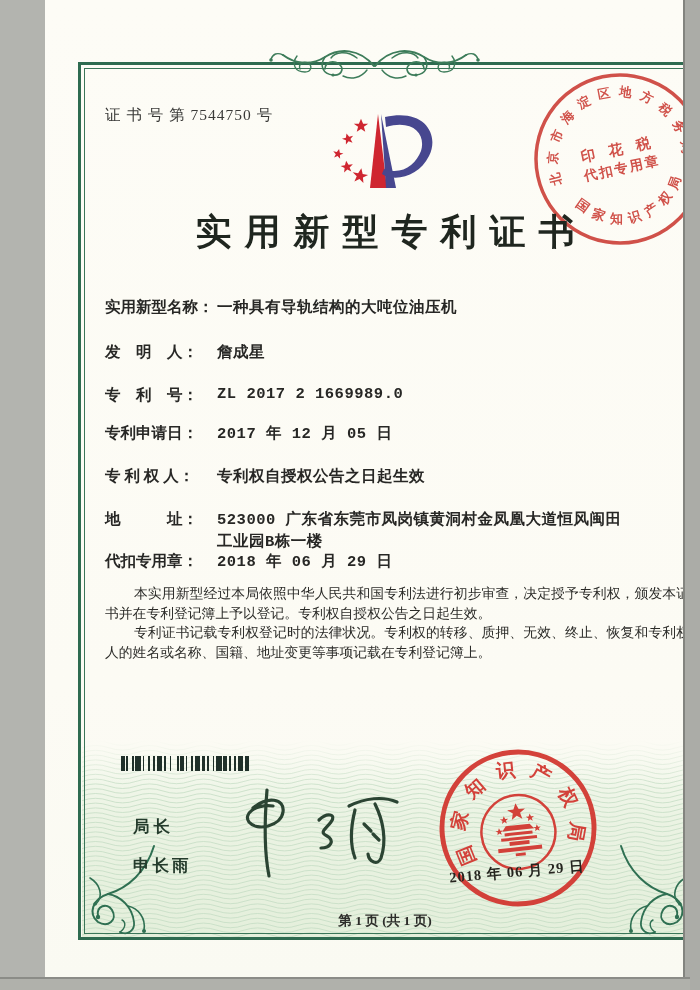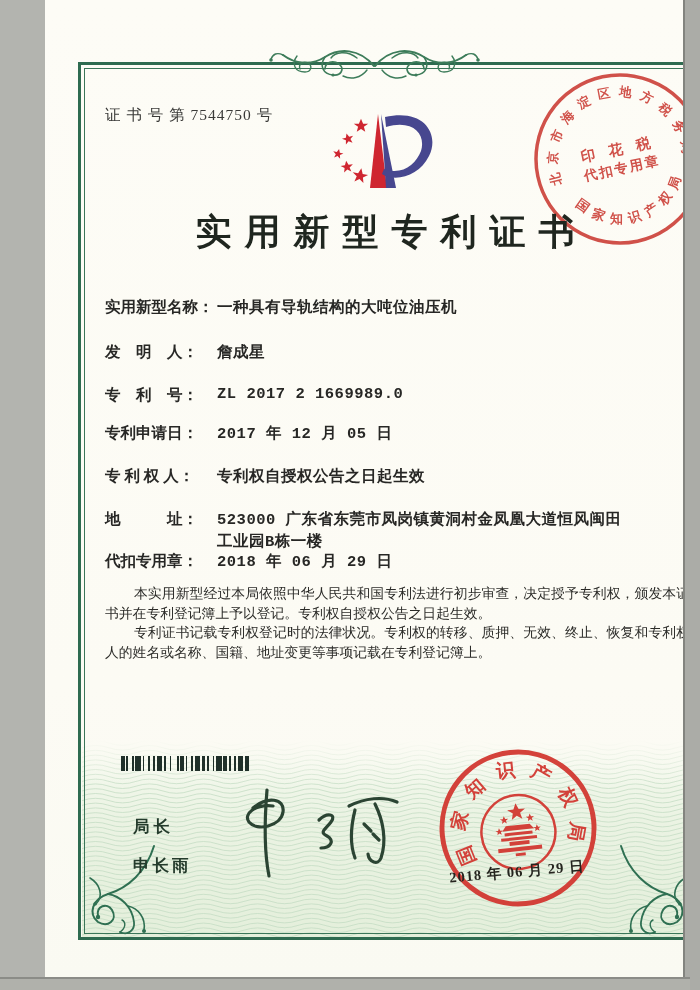--- a/index.html
+++ b/index.html
@@ -286,17 +286,18 @@
       <path d="M-16,-2 L16,-2 L12,-7 L-12,-7 Z"></path>
       <rect x="-14" y="0" width="28" height="3"></rect>
       <rect x="-18" y="5" width="36" height="3"></rect>
       <rect x="-10" y="9" width="20" height="4"></rect>
       <rect x="-22" y="15" width="44" height="4"></rect>
       <rect x="-5" y="21" width="10" height="3"></rect>
     </g>
   </svg>
   <div class="seal-date">2018 年 06 月 29 日</div>
 
+  <div class="footer">第 1 页 (共 1 页)</div>
 
 </div>
 
 <div class="scan-edge-right"></div>
 <div class="scan-edge-bottom"></div>
 
 </body></html>

